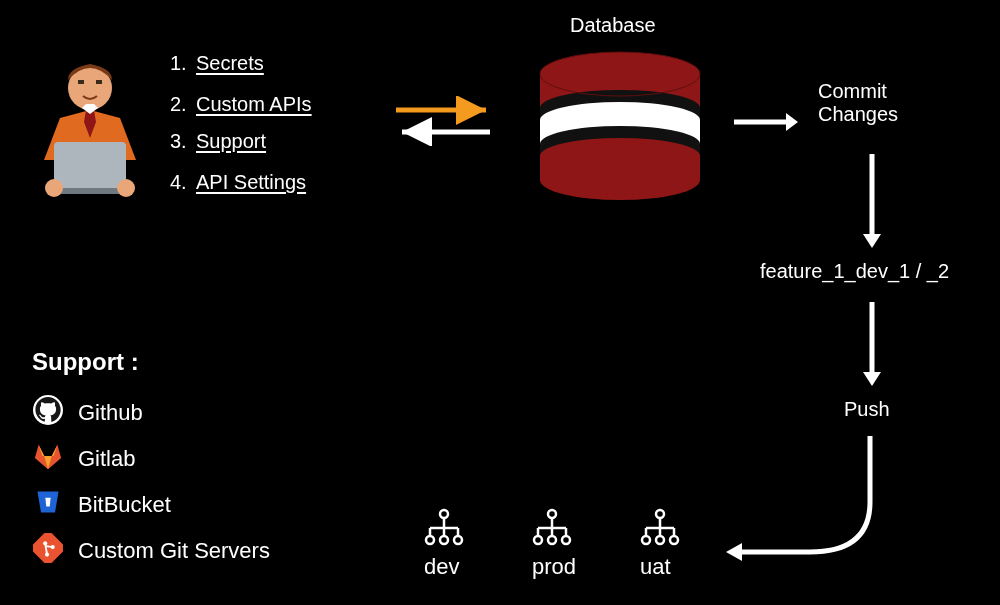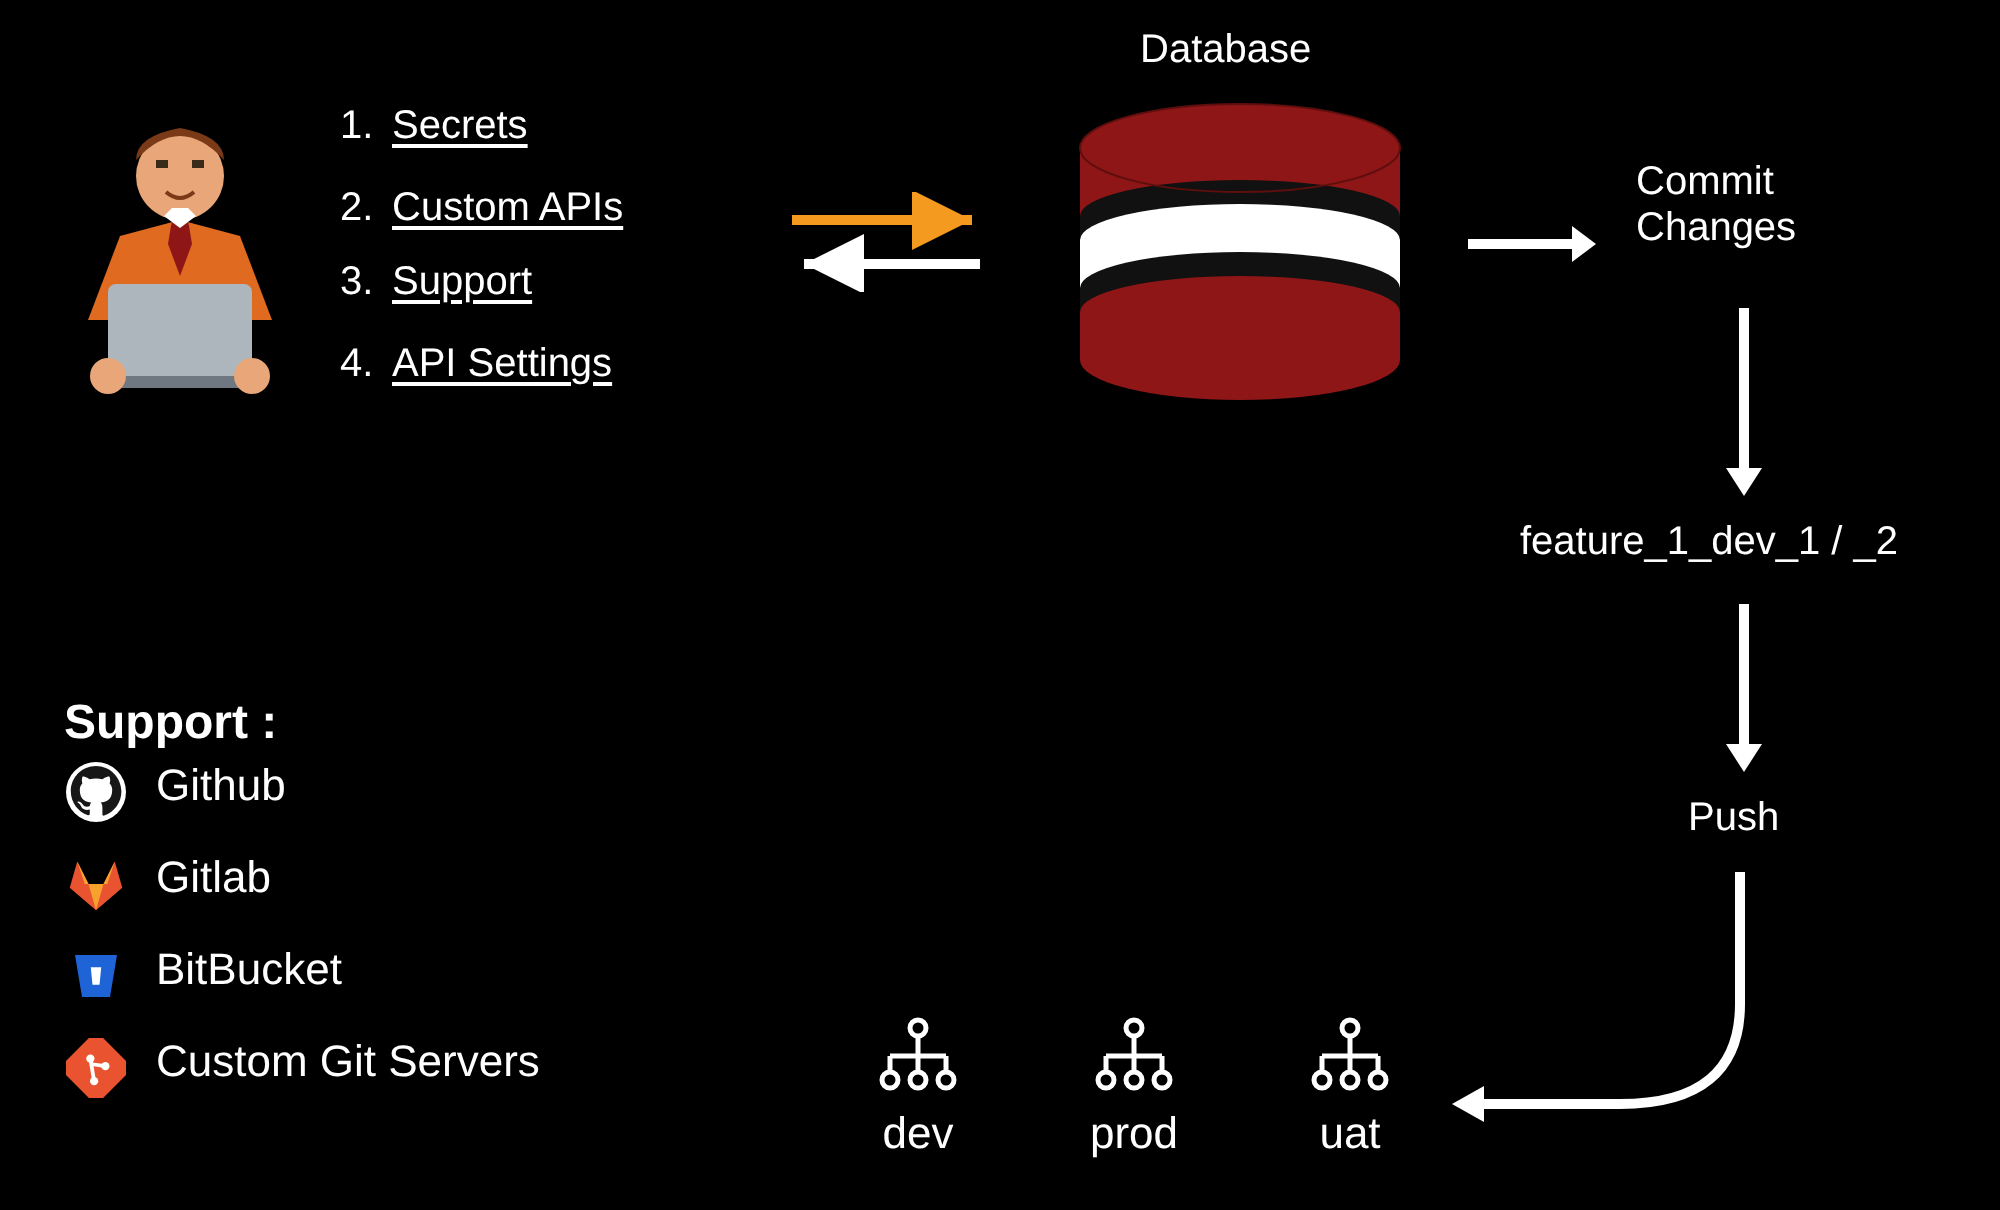--- a/index.html
+++ b/index.html
@@ -2,23 +2,23 @@
 <html><head>
 <meta charset="utf-8">
 <style>
   *{box-sizing:border-box;margin:0;padding:0}
   body{background:#000;width:1000px;height:605px;position:relative;font-family:Helvetica,Arial,sans-serif;color:#fff;overflow:hidden}
   .abs{position:absolute}
   .txt{font-size:20px;font-weight:500}
   .link{text-decoration:underline;text-underline-offset:3px}
   .num{display:inline-block;width:26px}
   .sup-title{font-weight:700;font-size:24px}
-  .sup-row{display:flex;align-items:flex-start;gap:14px;font-size:22px;font-weight:500;height:46px}
+  .sup-row{display:flex;align-items:flex-end;gap:14px;font-size:22px;font-weight:500;height:46px}
   .ico{width:32px;height:32px;display:flex;align-items:center;justify-content:center}
-  .env-col{display:flex;flex-direction:column;align-items:center;gap:6px;width:70px}
+  .env-col{display:flex;flex-direction:column;align-items:flex-start;gap:6px;width:70px}
   .env-lbl{font-size:22px;font-weight:500}
 </style>
 </head>
 <body>
 
 <div class="abs" style="left:30px;top:60px">
   <svg width="120" height="150" viewBox="0 0 120 150">
 
     <circle cx="60" cy="28" r="22" fill="#e8a679"></circle>
     <path d="M38 20 Q60 -4 82 20 Q82 8 60 4 Q38 8 38 20 Z" fill="#7a3a17"></path>

